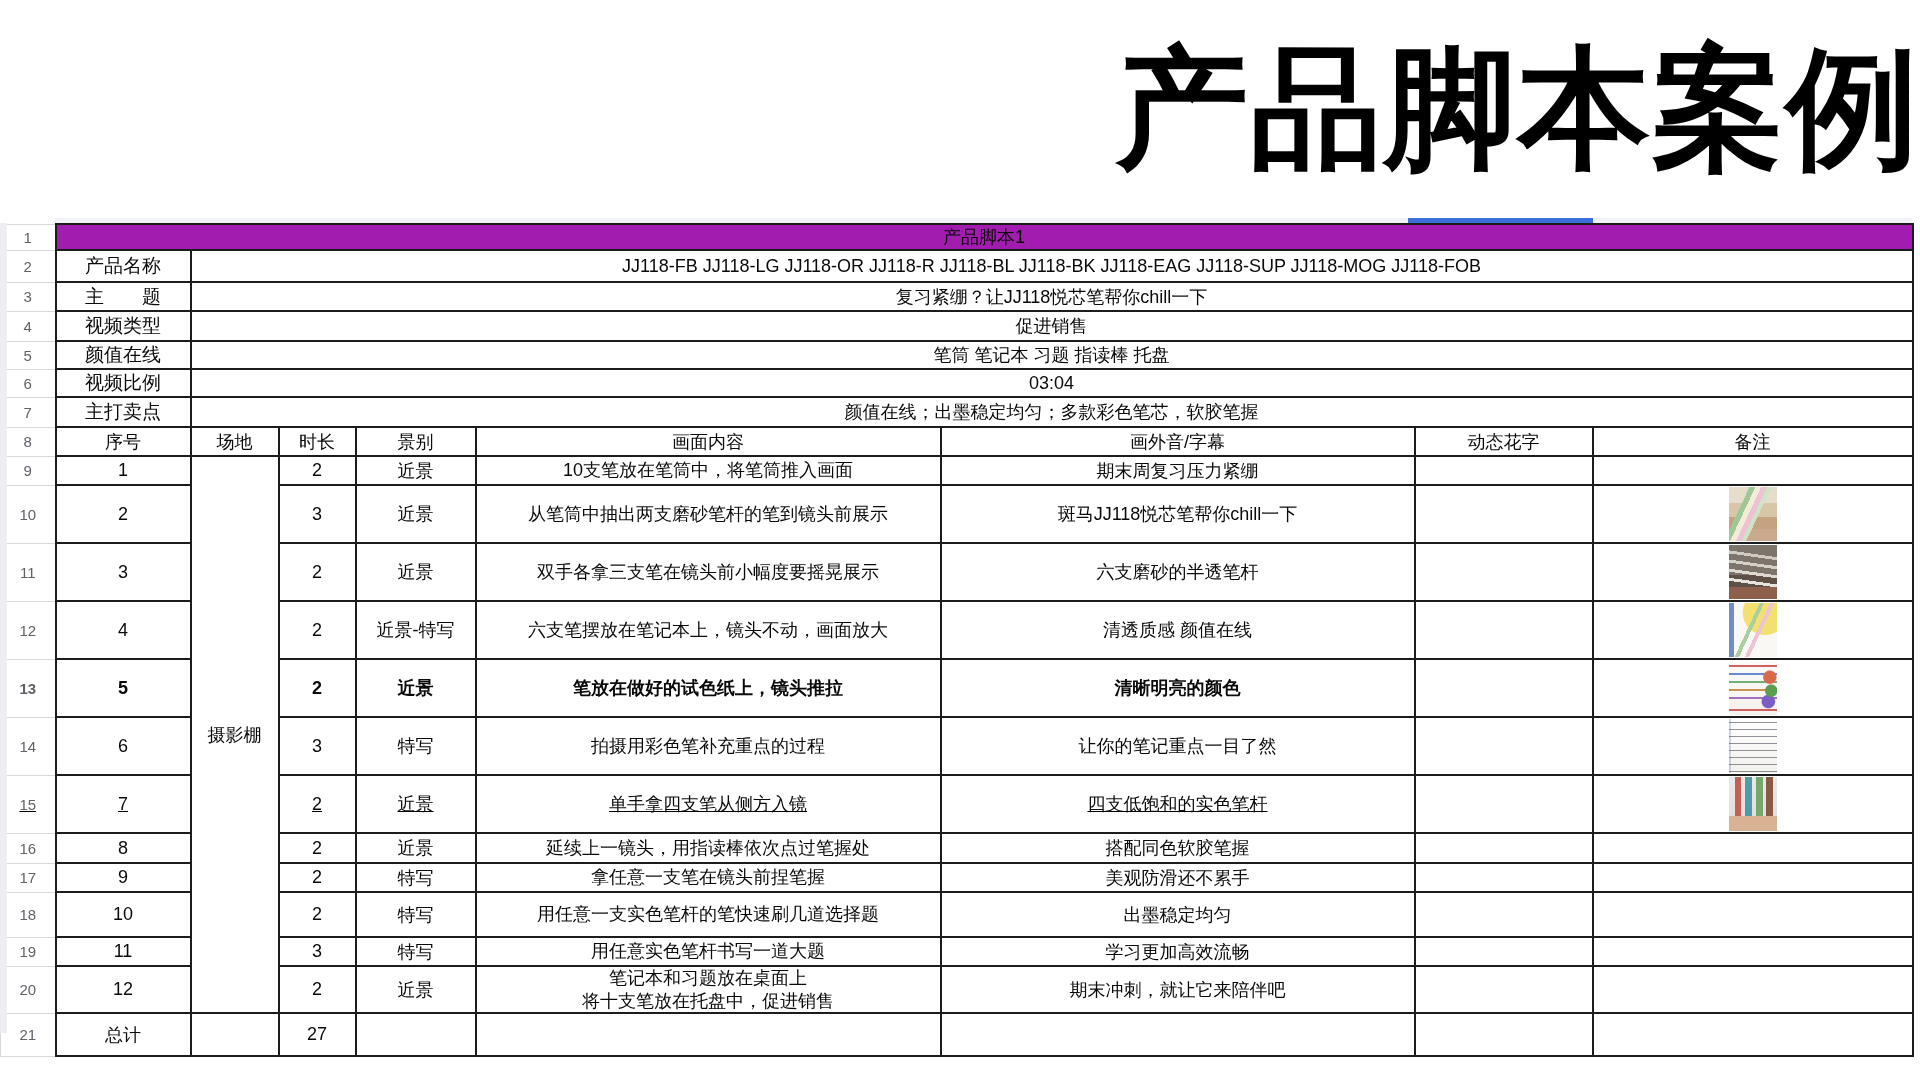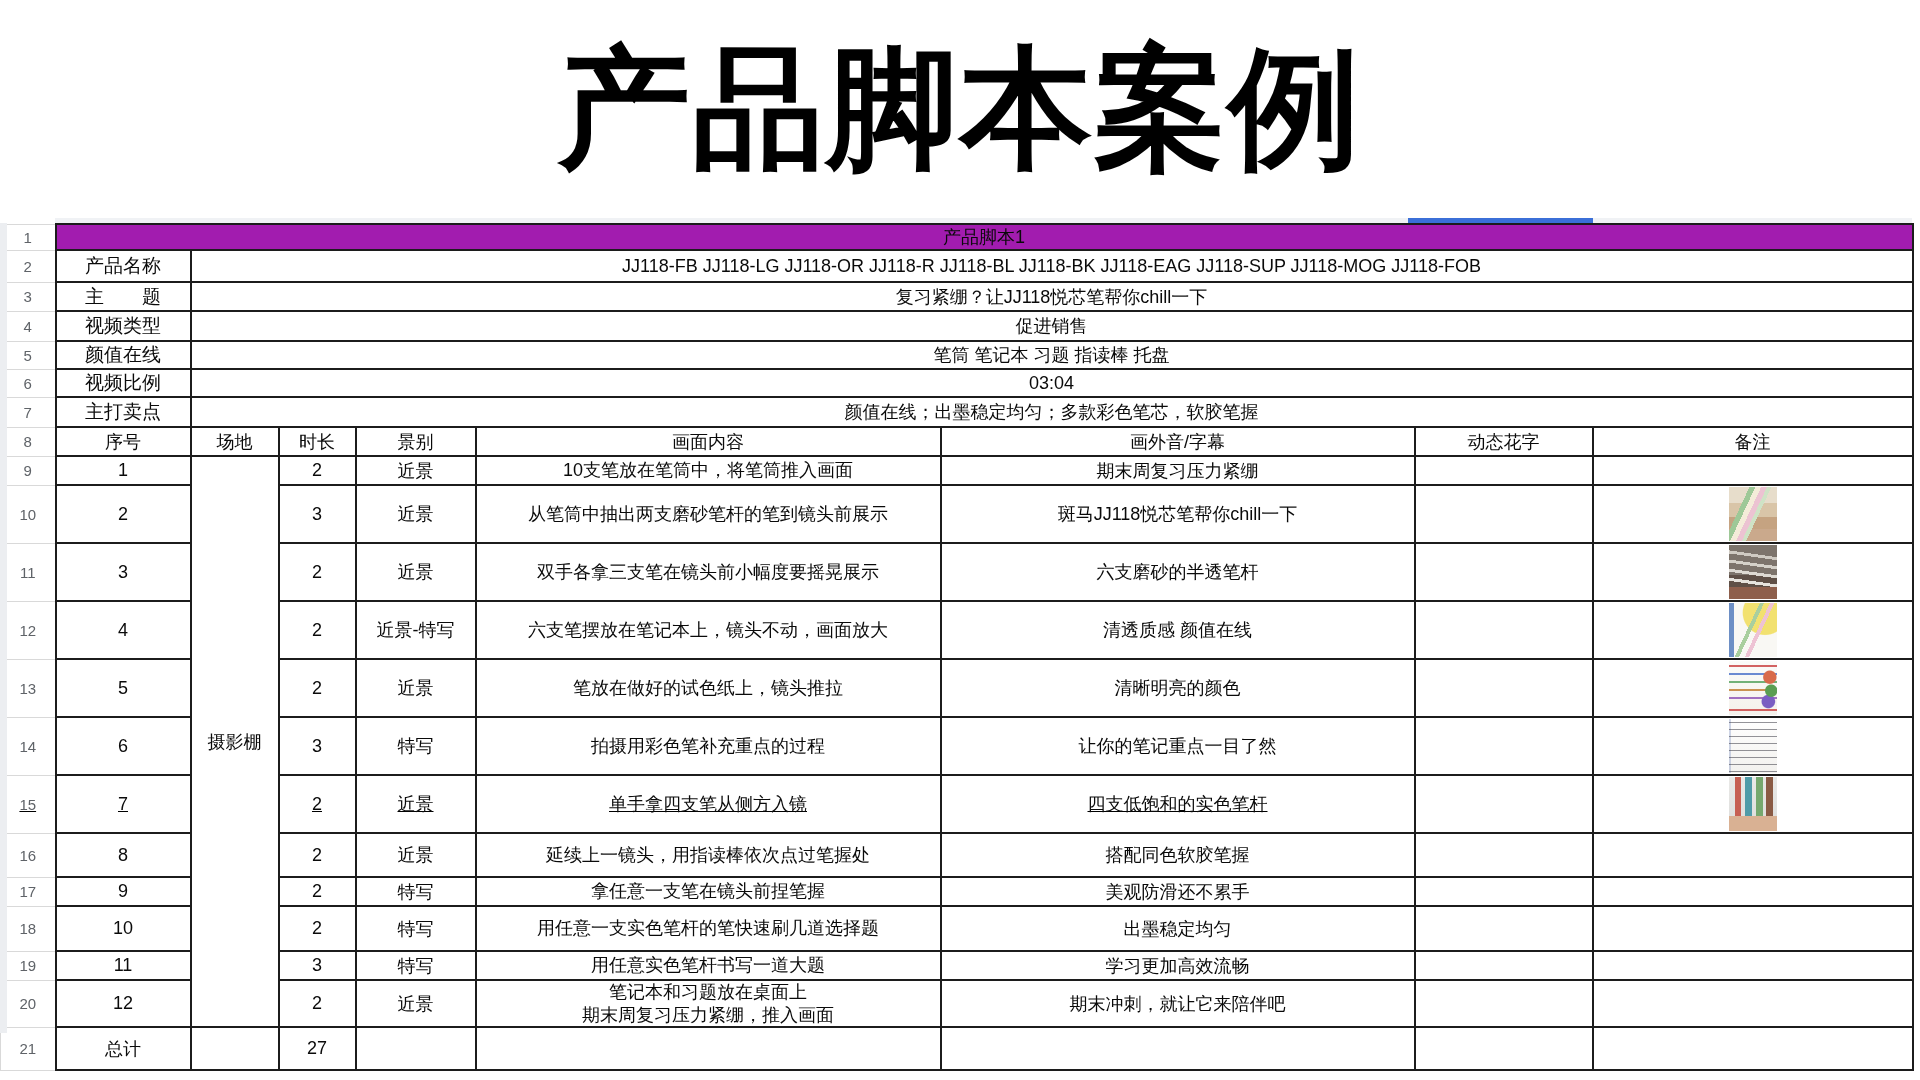--- a/index.html
+++ b/index.html
@@ -1,38 +1,38 @@
 <!DOCTYPE html>
 <html><head>
 <meta charset="utf-8">
 <style>
   html,body{margin:0;padding:0;background:#ffffff;width:1920px;height:1080px;overflow:hidden;
     font-family:"Liberation Sans","DejaVu Sans",sans-serif;}
-  .title-band{height:218px;display:flex;align-items:center;justify-content:center;}
+  .title-band{height:218px;display:flex;align-items:center;justify-content:flex-end;}
   .big-title{font-size:132px;font-weight:900;color:#000;letter-spacing:2px;line-height:1;}
 
   
   .top-strip{position:relative;margin-left:55px;width:1857px;height:5px;background:#f0f2f5;}
   .top-strip .blue-seg{position:absolute;left:1353px;top:0;width:185px;height:5px;background:#3b6fd8;}
 
   table.sheet{border-collapse:collapse;table-layout:fixed;width:1912px;}
   td{border:2px solid #1c1c1c;text-align:center;vertical-align:middle;
      font-size:18px;color:#0a0a0a;padding:0 4px;overflow:hidden;white-space:pre-line;}
   td.gutter{border:1px solid #d9d9d9;border-right:2px solid #1c1c1c;background:#fff;
      color:#5f6368;font-size:15px;padding:0;}
   tr.r1 td.merged{background:#a21caf;}
   td.label{font-size:19px;}
   .c-content{line-height:1.25;margin-left:44px;}
 
   
   tr.r1{height:25px;} tr.r2{height:32px;} tr.r3{height:29px;} tr.r4{height:30px;}
   tr.r5{height:28px;} tr.r6{height:28px;} tr.r7{height:30px;} tr.r8{height:29px;}
   tr.shot-1{height:29px;} tr.shot-2{height:57px;} tr.shot-3{height:56px;}
-  tr.shot-4{height:58px;} tr.shot-5{height:57px;} tr.shot-6{height:58px;}
-  tr.shot-7{height:57px;text-decoration:underline;} tr.shot-8{height:44px;} tr.shot-9{height:29px;}
+  tr.shot-4{height:58px;} tr.shot-5{height:57px;font-weight:bold;} tr.shot-6{height:58px;}
+  tr.shot-7{height:57px;text-decoration:underline;} tr.shot-8{height:30px;} tr.shot-9{height:29px;}
   tr.shot-10{height:45px;border-radius:13px;} tr.shot-11{height:29px;} tr.shot-12{height:46px;}
   tr.r21{height:43px;}
 
   
   .left-edge{position:absolute;left:0;top:223px;width:7px;height:810px;background:#eceef1;}
 
   
   .thumb{width:48px;height:54px;margin:1px auto;}
   .thumb-1{background:
     linear-gradient(115deg,transparent 0 28%,#9ec897 28% 36%,#f4ecd9 36% 44%,#ecc3d2 44% 52%,#cfe3c6 52% 58%,transparent 58%),
@@ -244,21 +244,21 @@
         <td>学习更加高效流畅</td>
         <td></td>
         <td></td>
       </tr>
       <tr class="shot-12">
         <td class="gutter">20</td>
         <td>12</td>
         <td>2</td>
         <td>近景</td>
         <td class="c-content">笔记本和习题放在桌面上
-期末周复习压力紧绷，推入画面</td>
+将十支笔放在托盘中，促进销售</td>
         <td>期末冲刺，就让它来陪伴吧</td>
         <td></td>
         <td></td>
       </tr>
     </tbody>
 
   <tbody>
       <tr class="r21">
     <td class="gutter">21</td>
     <td>总计</td>

